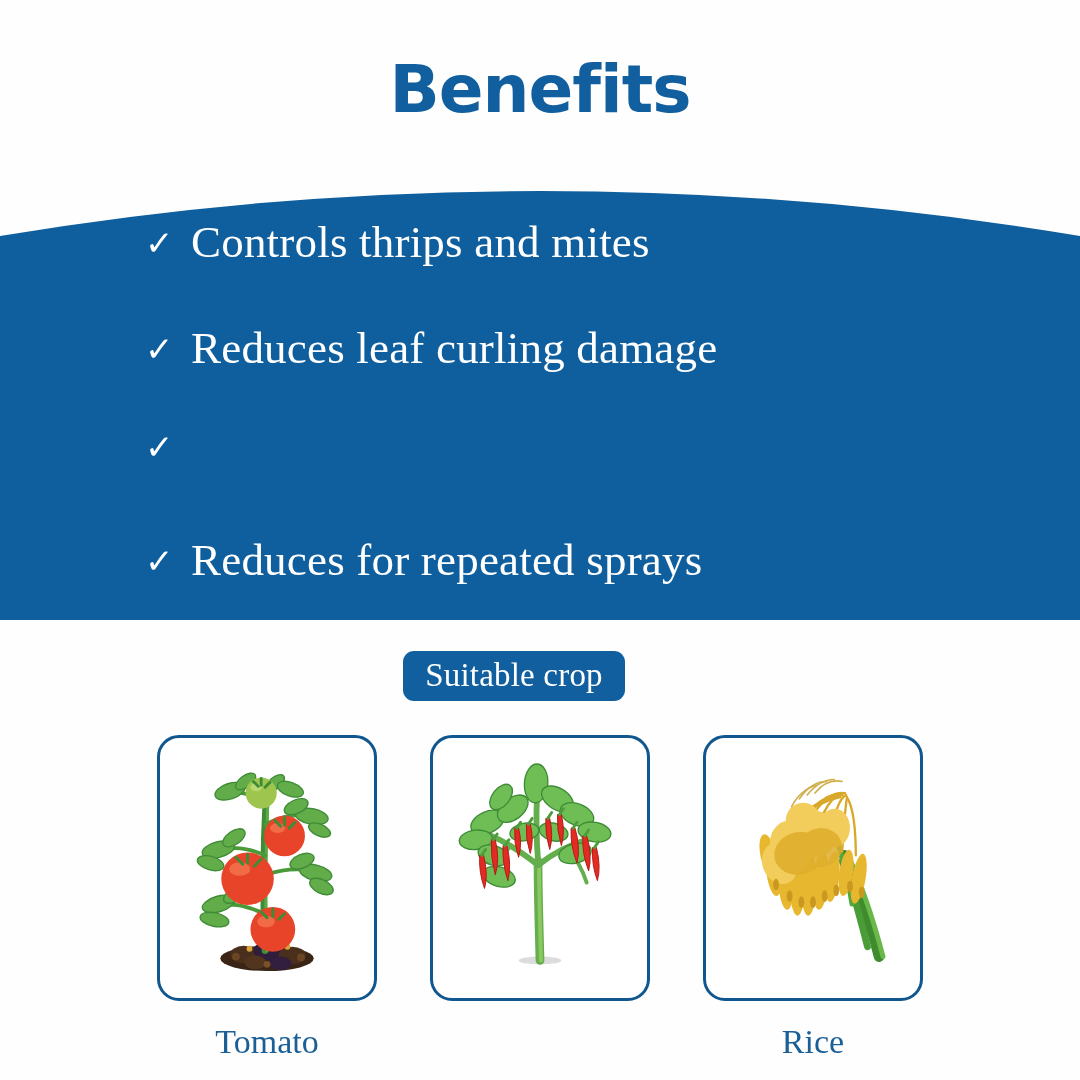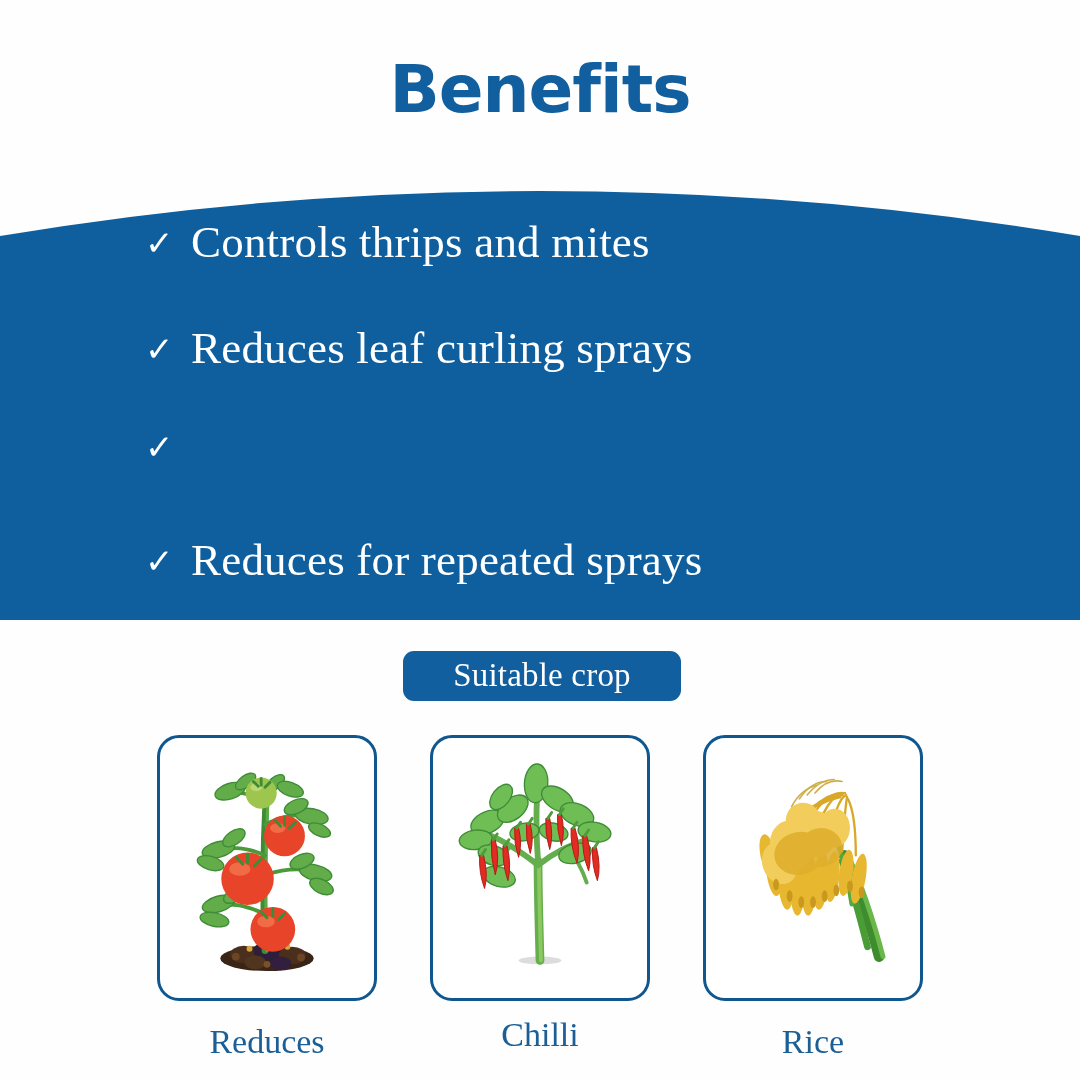--- a/index.html
+++ b/index.html
@@ -104,21 +104,21 @@
     line-height: 1;
     letter-spacing: 0.2px;
     text-align: center;
   }
 
   
   .crop-badge {
     position: absolute;
     left: 403px;
     top: 643px;
-    width: 278px;
+    width: 222px;
     height: 50px;
     background: #115f9e;
     border-radius: 11px;
     display: flex;
     align-items: center;
     justify-content: center;
   }
   .crop-badge-label {
     color: #ffffff;
     font-family: "Liberation Serif", serif;
@@ -190,21 +190,21 @@
       <div class="benefit-row r0">
         <div class="benefit-inner">
           <span class="check-icon">✓</span>
           <span class="benefit-text">Controls thrips and mites</span>
         </div>
       </div>
 
       <div class="benefit-row r1">
         <div class="benefit-inner">
           <span class="check-icon">✓</span>
-          <span class="benefit-text">Reduces leaf curling sprays</span>
+          <span class="benefit-text">Reduces leaf curling damage</span>
         </div>
       </div>
 
       <div class="benefit-row r2">
         <div class="benefit-inner">
           <span class="check-icon">✓</span>
         </div>
       </div>
 
       <div class="benefit-row r3">
@@ -400,19 +400,18 @@
           <ellipse cx="98" cy="168" rx="3" ry="6"></ellipse>
           <ellipse cx="110" cy="168" rx="3" ry="6"></ellipse>
           <ellipse cx="122" cy="162" rx="3" ry="6"></ellipse>
           <ellipse cx="134" cy="156" rx="3" ry="6"></ellipse>
           <ellipse cx="148" cy="152" rx="3" ry="6"></ellipse>
           <ellipse cx="160" cy="158" rx="3" ry="6"></ellipse>
         </g>
       </svg>
     </div>
 
-    <div class="crop-label l0">Reduces</div>
-    <div class="crop-label l1">Chilli</div>
+    <div class="crop-label l0">Tomato</div>
     <div class="crop-label l2">Rice</div>
 
   </div>
 
 </div>
 
 </body></html>

